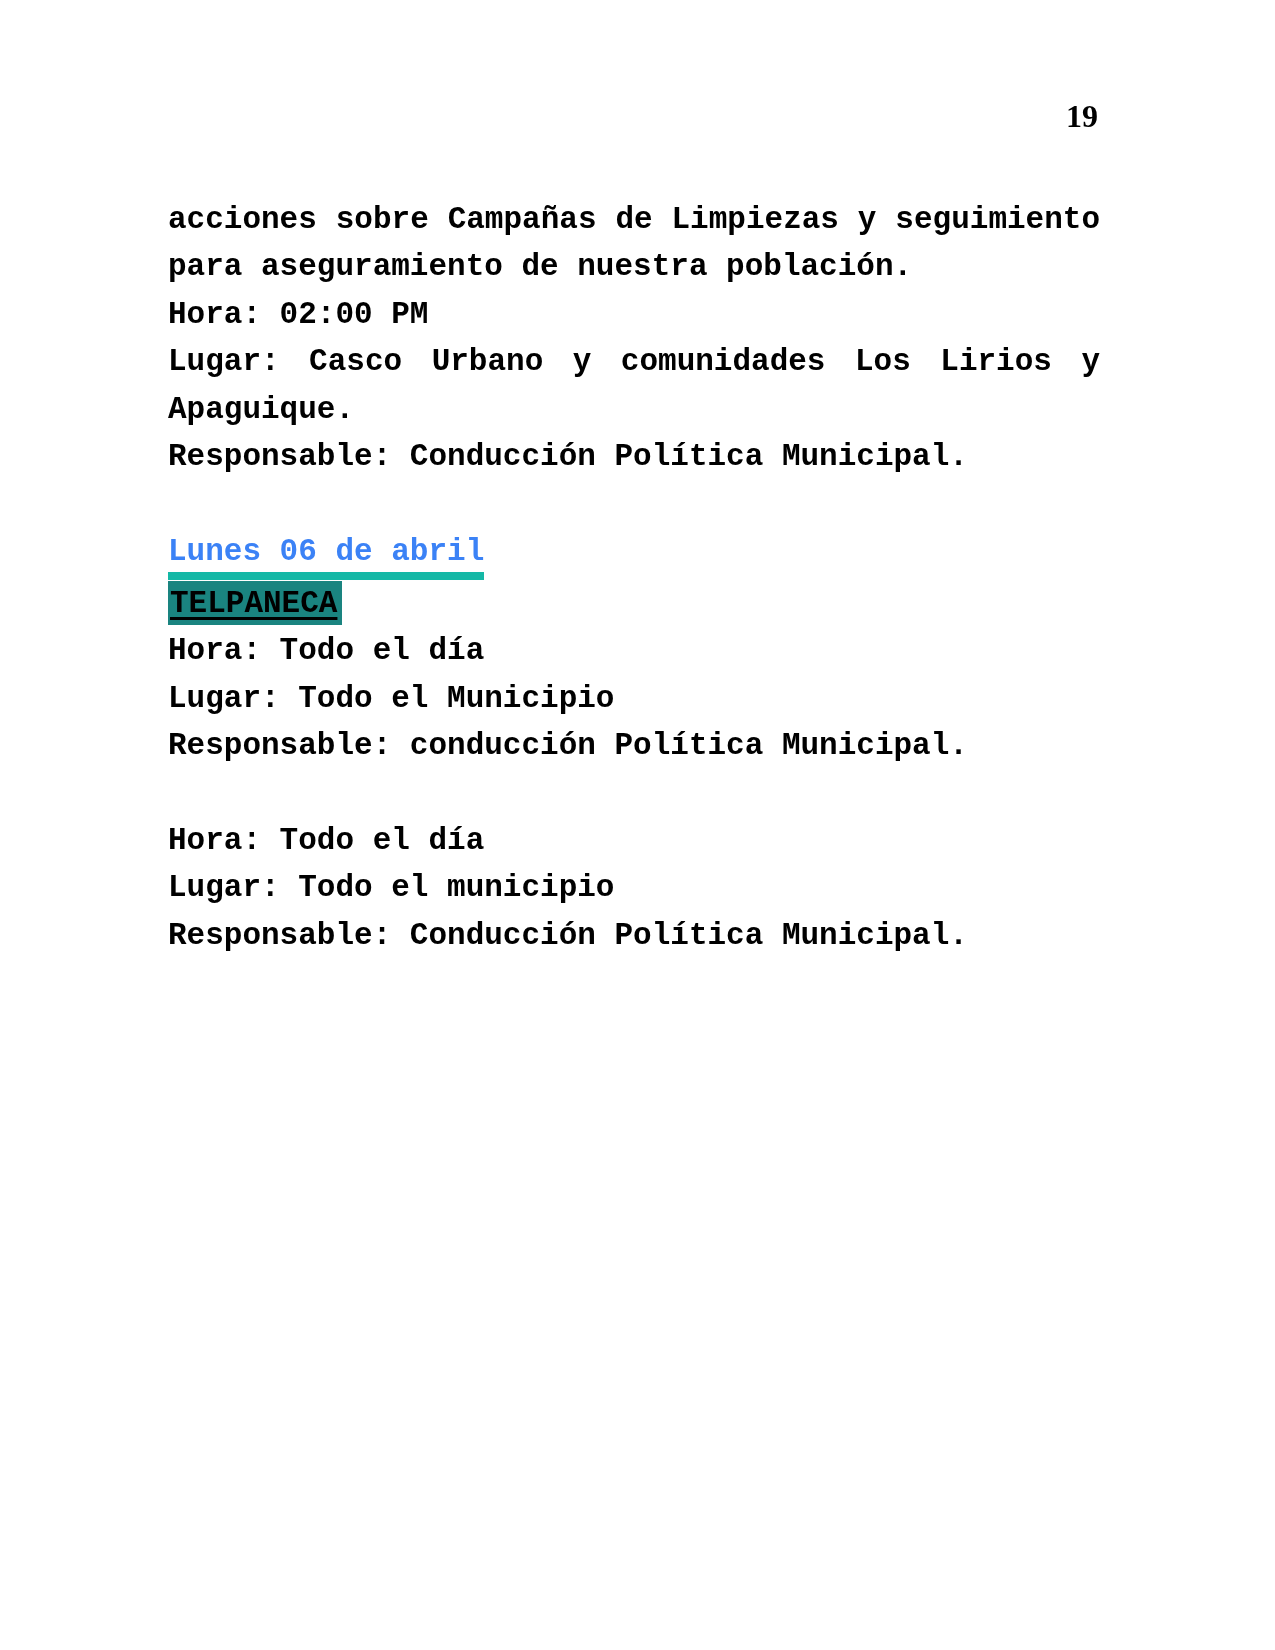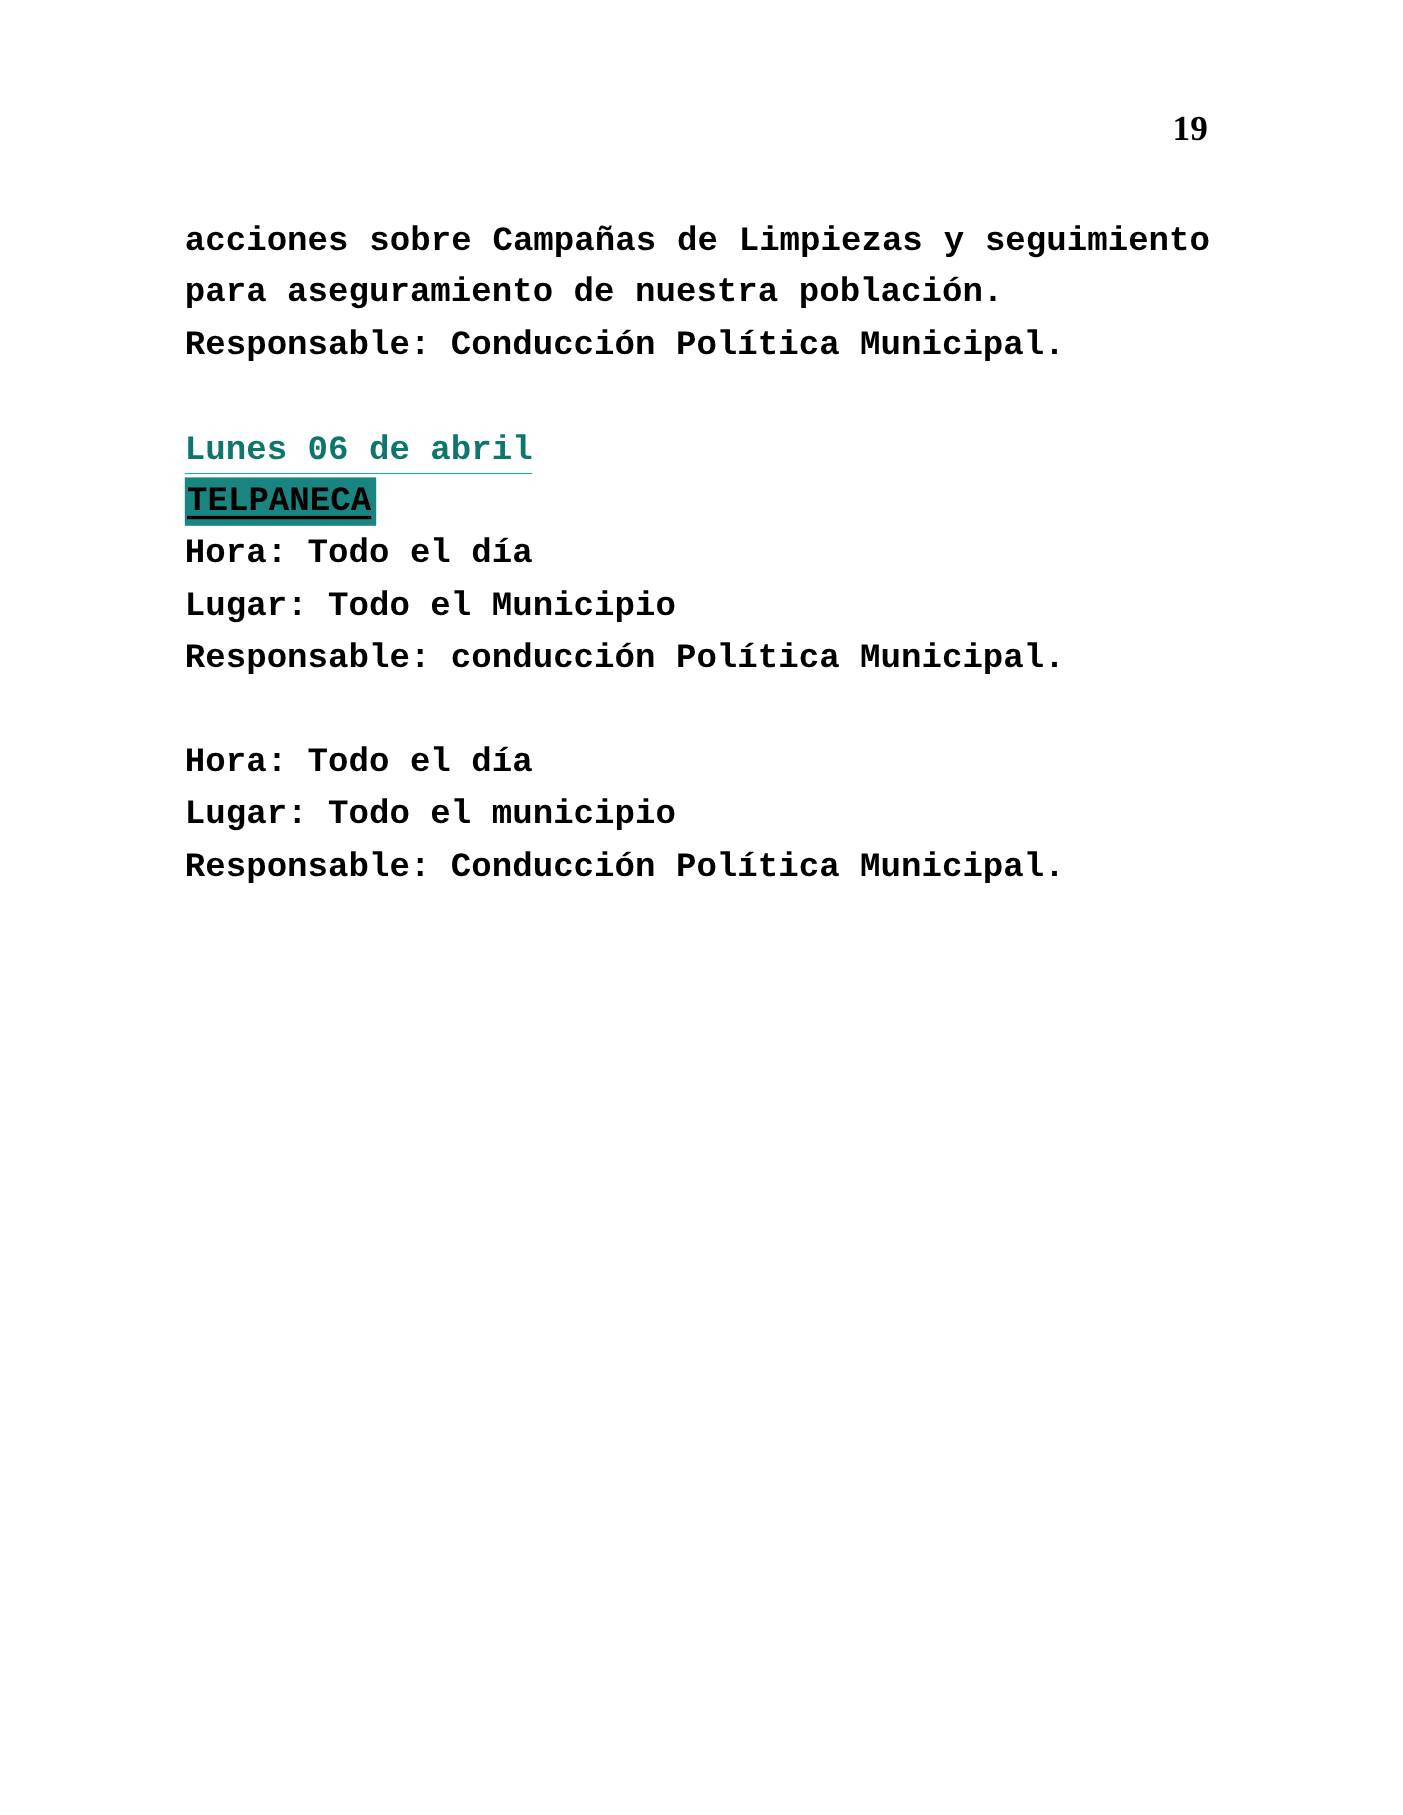--- a/index.html
+++ b/index.html
@@ -38,22 +38,22 @@
     color: #000000;
     text-align: justify;
     overflow-wrap: normal;
     word-spacing: normal;
   }
   .spacer {
     height: 47.4px;
   }
   .heading-link {
     display: inline-block;
-    color: #0f766e;
-    border-bottom: 1px solid #14b8a6;
+    color: #3b82f6;
+    border-bottom: 8px solid #14b8a6;
     padding-bottom: 3px;
     line-height: 1.1;
   }
   .highlight {
     background: #1a8480;
     color: #000000;
     padding: 5px 5px 4px 2px;
     text-decoration: underline;
     text-decoration-color: #000000;
     text-decoration-thickness: 3px;
@@ -64,21 +64,23 @@
 <body>
 
 <div class="page">
 
   <div class="page-number">19</div>
 
   <div class="content">
 
     <p class="para">acciones sobre Campañas de Limpiezas y seguimiento para aseguramiento de nuestra población.</p>
 
+    <p class="para">Hora: 02:00 PM</p>
 
+    <p class="para">Lugar: Casco Urbano y comunidades Los Lirios y Apaguique.</p>
 
     <p class="para">Responsable: Conducción Política Municipal.</p>
 
     <div class="spacer"></div>
 
     <p class="para"><span class="heading-link">Lunes 06 de abril</span></p>
 
     <p class="para"><span class="highlight">TELPANECA</span></p>
 
 

